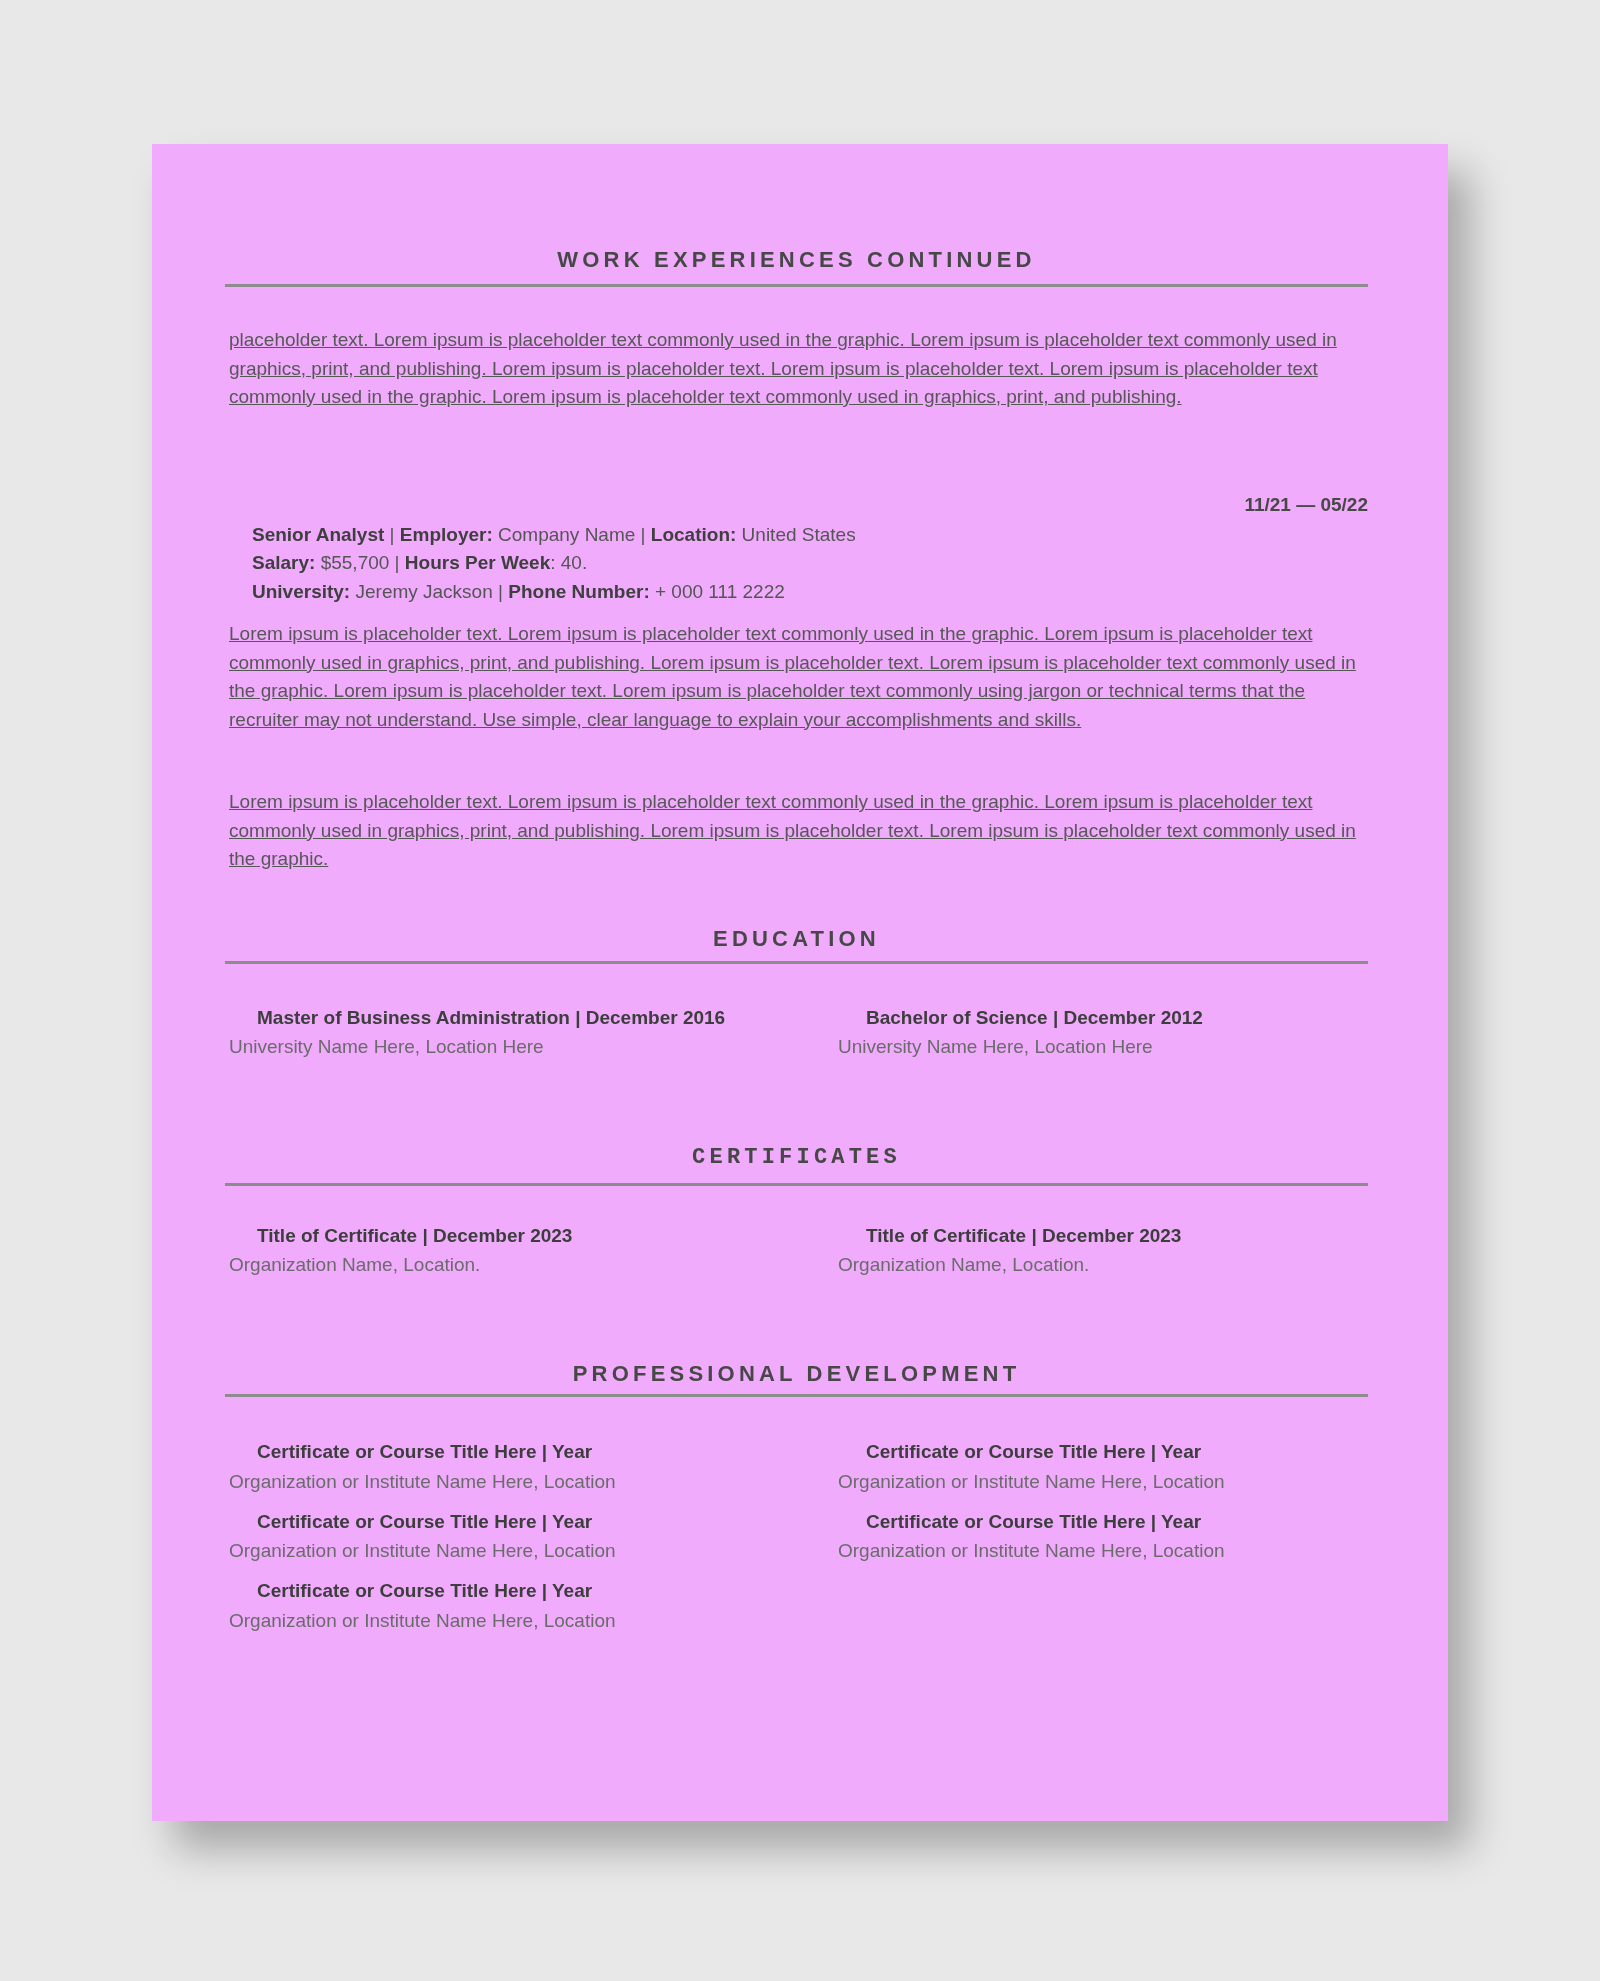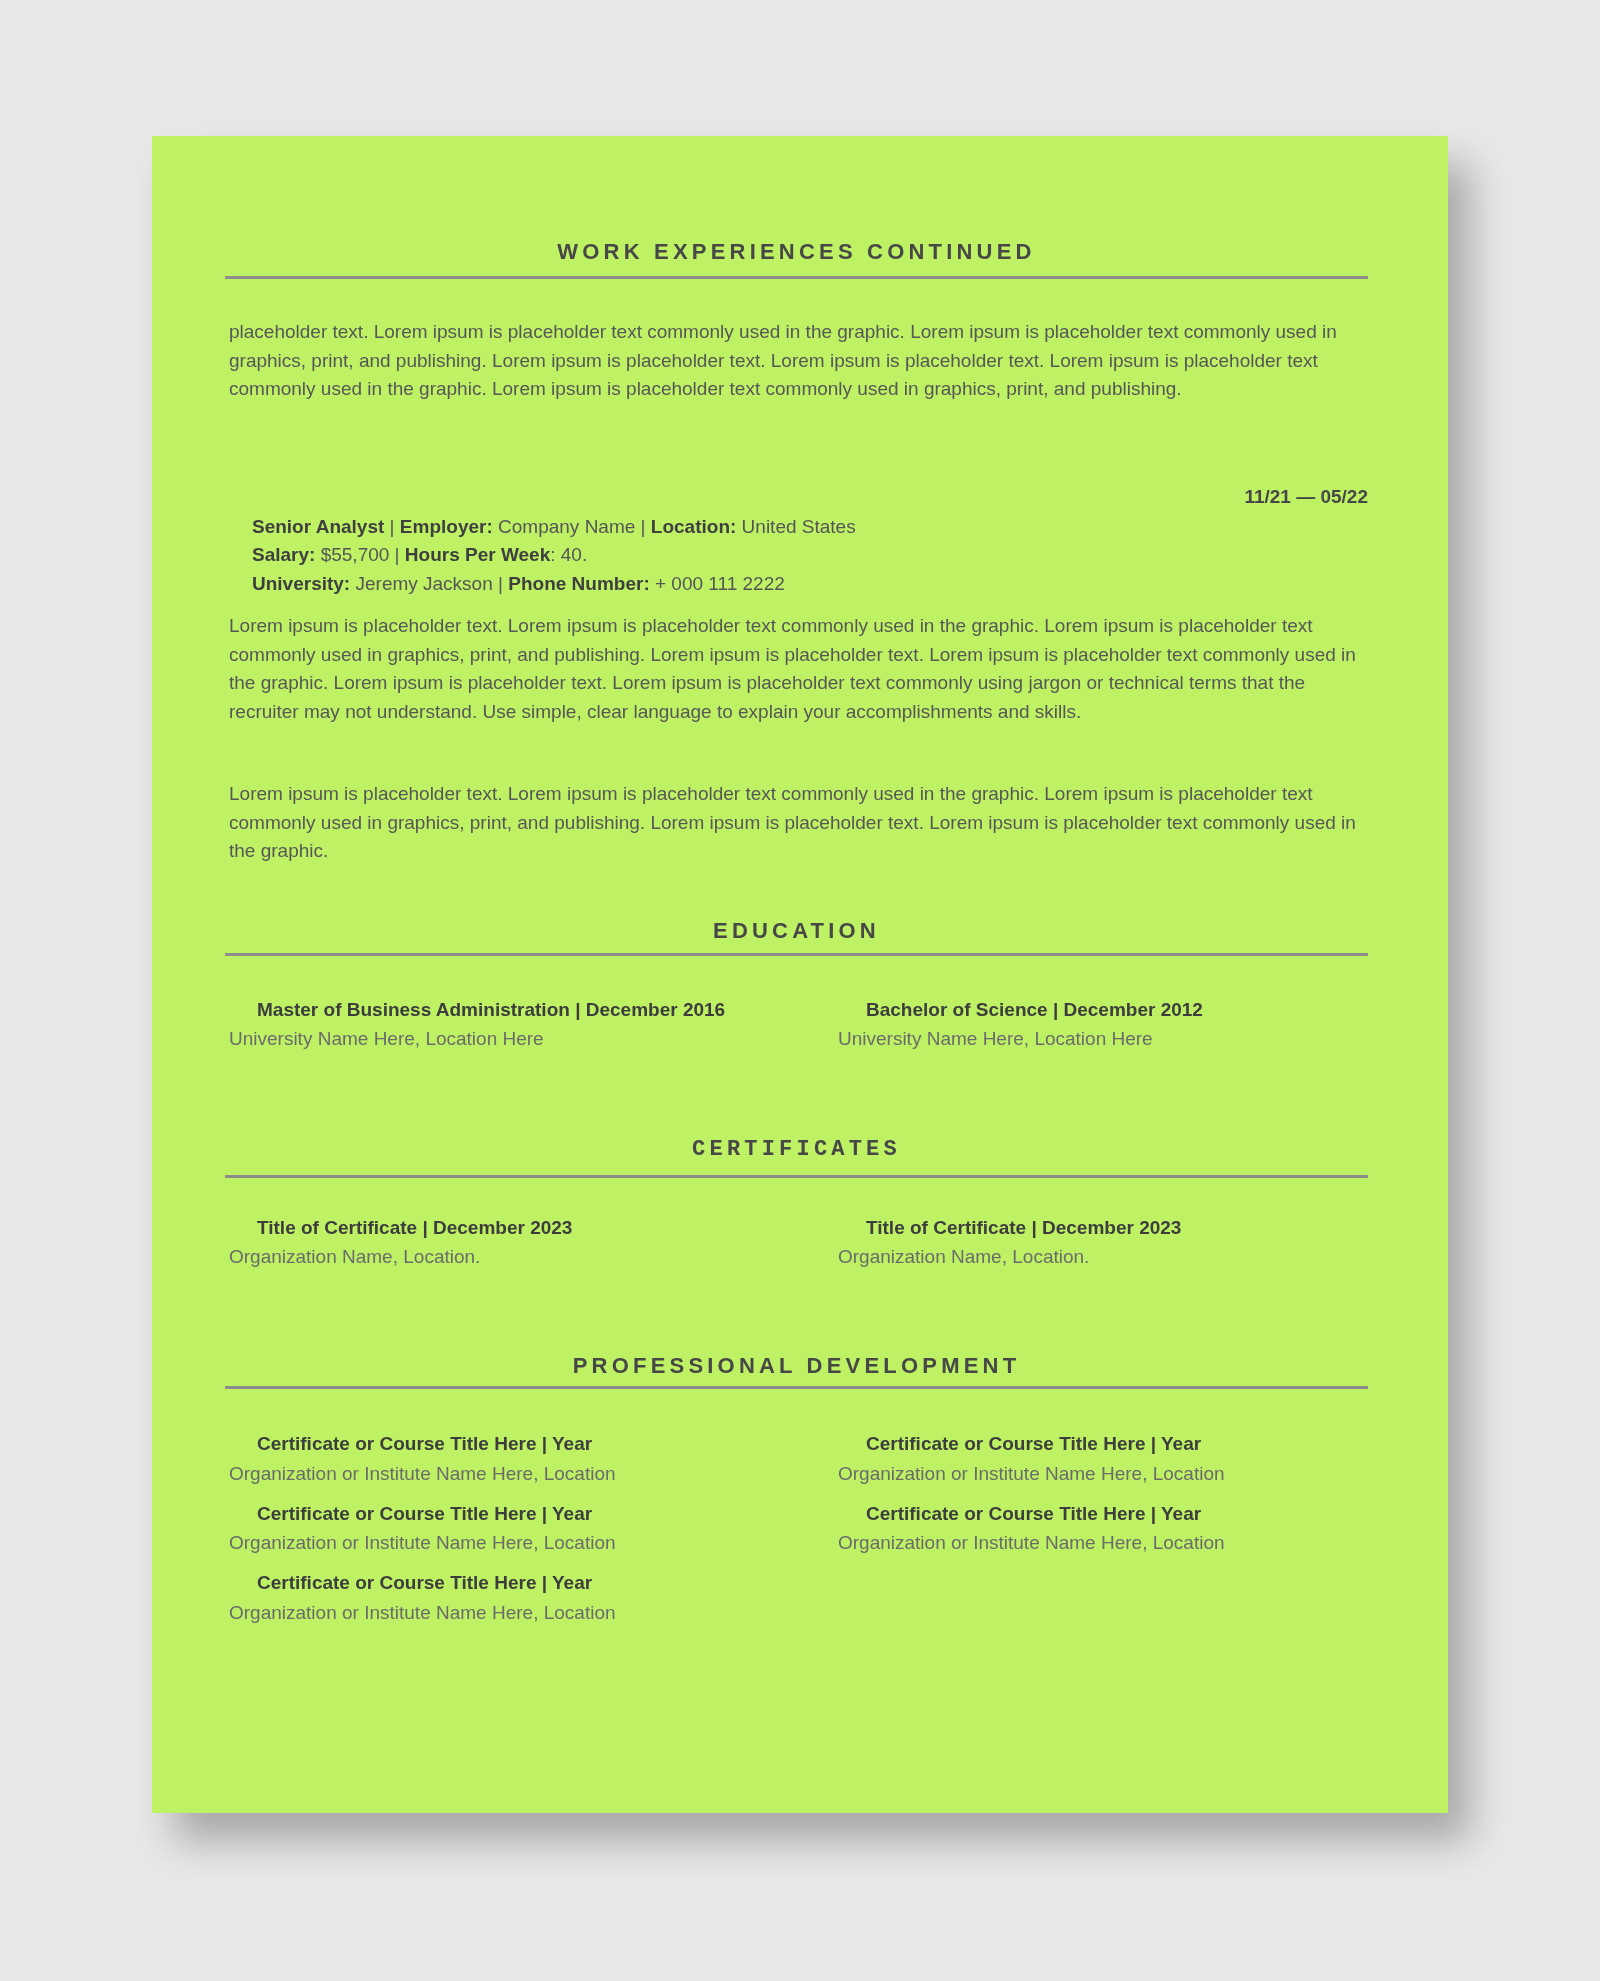--- a/index.html
+++ b/index.html
@@ -5,23 +5,23 @@
   html, body { margin: 0; padding: 0; }
   body {
     width: 1600px; height: 1981px;
     background: #e8e8e8;
     position: relative;
     overflow: hidden;
     font-family: "Liberation Sans", sans-serif;
   }
   .page {
     position: absolute;
-    left: 152px; top: 136px;
+    left: 152px; top: 144px;
     width: 1296px; height: 1677px;
-    background: #bef264;
+    background: #f0abfc;
     box-shadow: 22px 28px 38px rgba(0,0,0,0.28);
   }
   .sec-title {
     position: absolute;
     left: 73px; width: 1143px;
     text-align: center;
     font-size: 22px;
     font-weight: bold;
     letter-spacing: 4.2px;
     color: #474747;
@@ -31,20 +31,21 @@
     left: 73px; width: 1143px; height: 3px;
     background: #8c8c8c;
   }
   .body-text {
     position: absolute;
     left: 77px; width: 1140px;
     font-size: 19px;
     line-height: 28.5px;
     color: #575757;
     white-space: normal;
+    text-decoration: underline;
   }
   .line { position: absolute; left: 77px; font-size: 19px; color: #555555; white-space: nowrap; margin-left: 23px; }
   .line b { color: #3f3f3f; }
   .date {
     position: absolute;
     right: 80px;
     font-size: 19px; font-weight: bold; color: #474747;
   }
   .entry-title { position: absolute; font-size: 19px; font-weight: bold; color: #3d3d3d; white-space: nowrap; margin-left: 28px; }
   .entry-sub { position: absolute; font-size: 19px; color: #6b6b6b; white-space: nowrap; }

